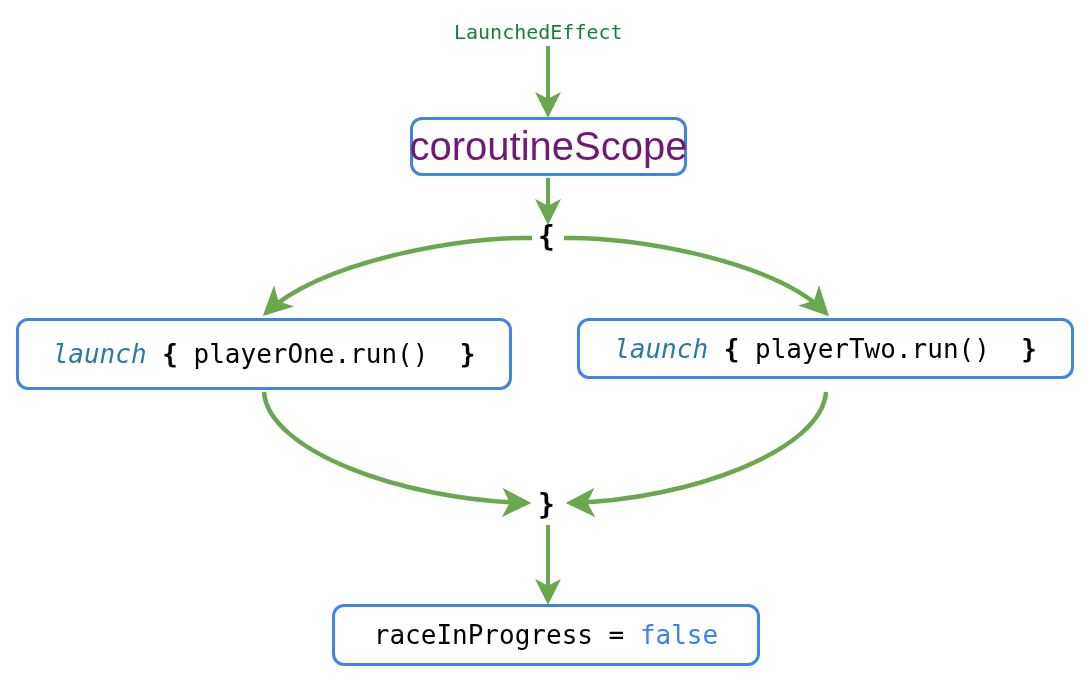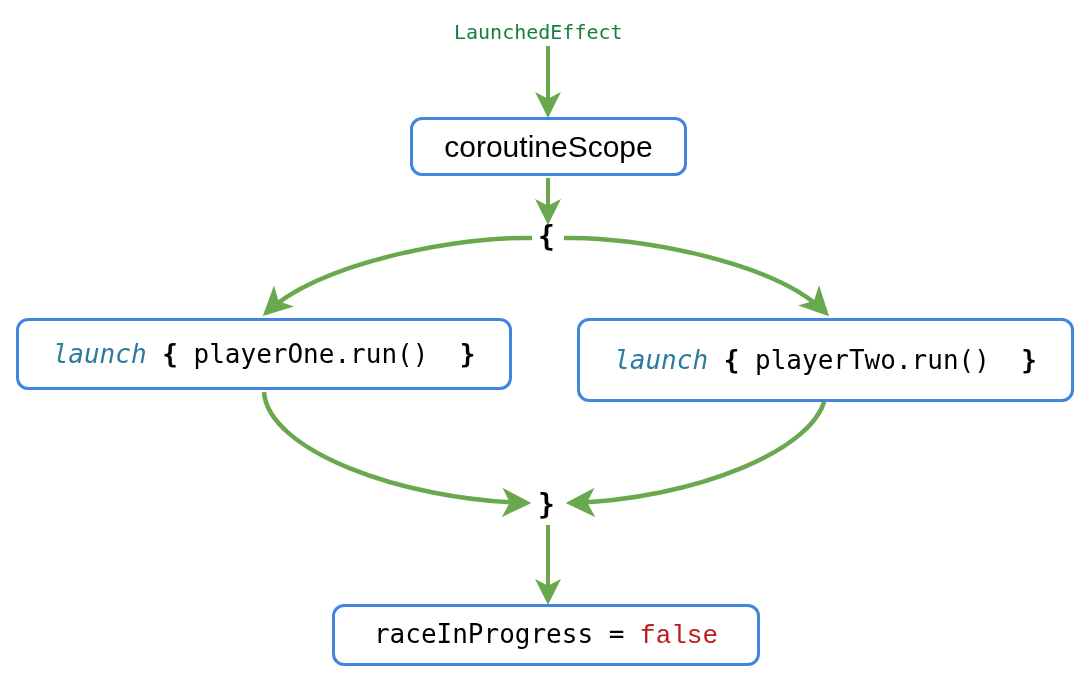--- a/index.html
+++ b/index.html
@@ -40,38 +40,38 @@
   }
   
   #node-coroutinescope {
     left: 410px;
     top: 117px;
     width: 277px;
     height: 59px;
   }
   #node-coroutinescope .txt {
     font-family: "Liberation Sans", sans-serif;
-    font-size: 30px;
-    color: #000000;
+    font-size: 40px;
+    color: #701a75;
     letter-spacing: 0px;
     text-align: right;
   }
   
   #node-launch-one {
     left: 16px;
     top: 318px;
     width: 496px;
     height: 72px;
   }
   
   #node-launch-two {
     left: 577px;
     top: 318px;
     width: 497px;
-    height: 84px;
+    height: 61px;
   }
   
   #node-raceinprogress {
     left: 332px;
     top: 604px;
     width: 428px;
     height: 62px;
   }
   .code {
     font-family: "DejaVu Sans Mono", monospace;
@@ -80,22 +80,21 @@
   }
   .kw-launch {
     color: #2d7b9e;
     font-style: italic;
   }
   .brace-bold {
     font-weight: bold;
     color: #000000;
   }
   .val-false {
-    color: #b91c1c;
-    font-family: Liberation Mono, monospace;
+    color: #3b82f6;
   }
   
   #label-launchedeffect {
     left: 454px;
     top: 20px;
     font-family: "DejaVu Sans Mono", monospace;
     font-size: 20px;
     color: #15803d;
   }
   #label-open-brace {

